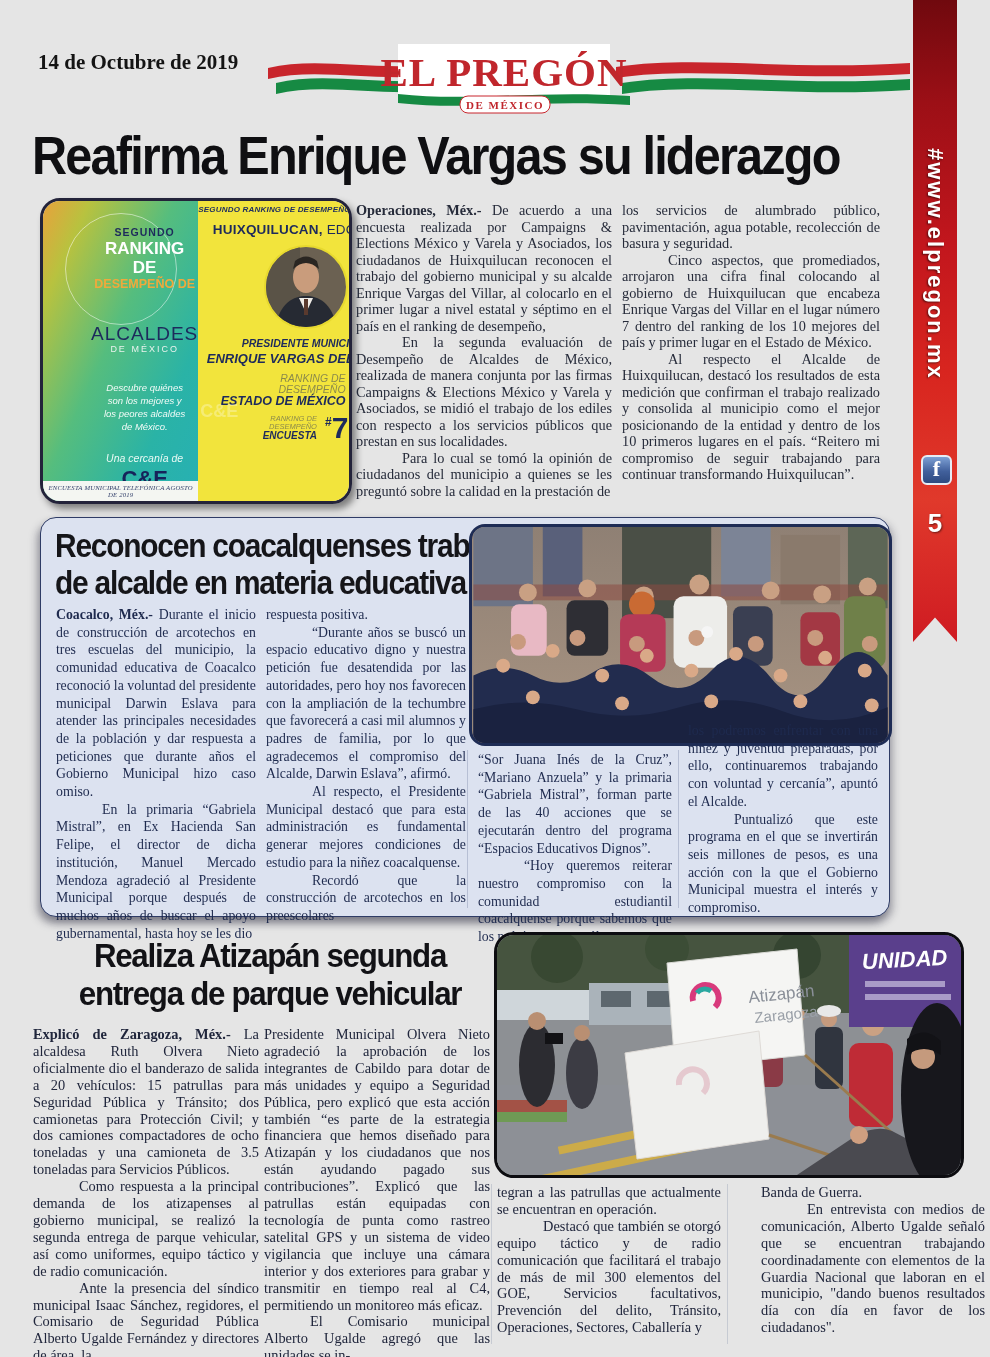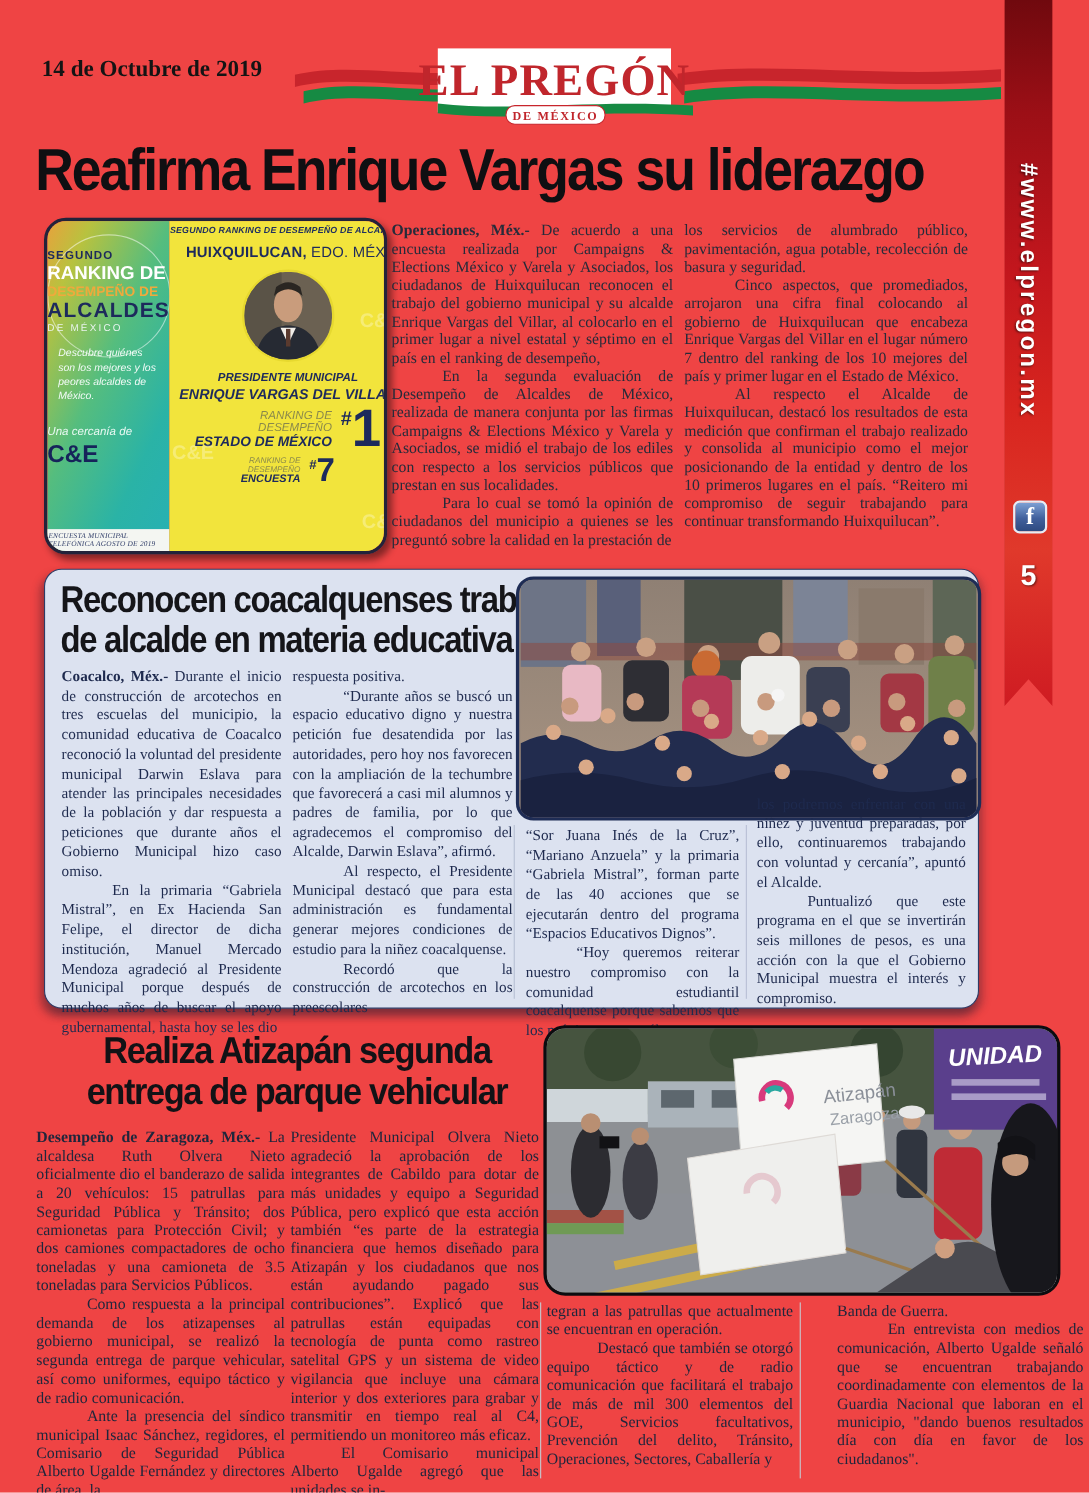--- a/index.html
+++ b/index.html
@@ -1,16 +1,16 @@
 <!DOCTYPE html>
 <html><head>
 <meta charset="utf-8">
 <style>
   html,body{margin:0;padding:0;background:#ffffff;}
-  .page{position:relative;width:990px;height:1357px;background:#ef4444;overflow:hidden;
+  .page{position:relative;width:990px;height:1357px;background:#e5e5e5;overflow:hidden;
         font-family:"Liberation Serif",serif;}
 
   
   .date{position:absolute;left:38px;top:50px;font-size:21px;font-weight:bold;color:#141414;}
   .masthead{position:absolute;left:268px;top:42px;width:642px;height:82px;}
 
   
   .ribbon{position:absolute;left:913px;top:0;width:44px;height:642px;
           background:linear-gradient(180deg,#70090e 0%,#9c0f16 16%,#c2161d 38%,#d8251f 58%,#e0392b 78%,#cf1b22 100%);
           clip-path:polygon(0 0,100% 0,100% 100%,50% 96.2%,0 100%);
@@ -27,31 +27,31 @@
           text-shadow:1px 1px 2px rgba(0,0,0,.5);}
 
   
   .h1{position:absolute;left:32px;top:124px;width:960px;white-space:nowrap;
       font-family:"Liberation Sans",sans-serif;font-weight:700;font-size:54px;
       letter-spacing:-2px;color:#0f0f12;transform:scaleX(.9);transform-origin:left top;}
 
   
   .card{position:absolute;left:40px;top:198px;width:306px;height:300px;border-radius:20px;
         overflow:hidden;border:3px solid #23233a;box-shadow:4px 5px 7px rgba(0,0,0,.45);display:flex;}
-  .card-left{width:41%;position:relative;color:#fff;text-align:left;
-             background:linear-gradient(115deg,#e8a23c 0%,#b8c23f 16%,#55bd7e 45%,#2ab3a6 75%,#27b0b4 100%);}
+  .card-left{width:41%;position:relative;color:#fff;text-align:center;
+             background:linear-gradient(115deg,#e8a23c 0%,#b8c23f 16%,#55bd7e 45%,#2ab3a6 75%,#27b0b4 100%);padding-left:48px;}
   .cl-circle{position:absolute;left:50%;top:12px;transform:translateX(-50%);width:110px;height:110px;
              border:1px solid rgba(255,255,255,.5);border-radius:50%;}
   .cl-stack{position:relative;padding-top:26px;line-height:1.12;font-family:"Liberation Sans",sans-serif;}
   .cl-kicker{font-weight:bold;font-size:10.5px;color:#1d2a5c;letter-spacing:1px;}
   .cl-l1{font-weight:bold;font-size:17px;color:#ffffff;}
   .cl-l2{font-weight:bold;font-size:12.5px;color:#f0a93c;}
-  .cl-l3{font-weight:bold;font-size:19px;color:#1d2a5c;letter-spacing:1px;}
+  .cl-l3{font-weight:normal;font-size:19px;color:#1d2a5c;letter-spacing:1px;margin-top:32px;}
   .cl-l4{font-size:9px;color:#e9f3ee;letter-spacing:2px;}
-  .cl-tagline{margin-top:13px;font-style:italic;font-size:9.5px;line-height:1.35;padding:0 10px;color:#f2fbf7;}
+  .cl-tagline{margin-top:28px;font-style:italic;font-size:9.5px;line-height:1.35;padding:0 10px;color:#f2fbf7;}
   .cl-measure{margin-top:20px;font-style:italic;font-size:10.5px;color:#eafaf4;}
   .cl-brand{font-family:"Liberation Sans",sans-serif;font-weight:bold;font-size:22px;color:#16235a;margin-top:2px;}
   .cl-footer{position:absolute;bottom:0;left:0;right:0;background:#f4f6f2;color:#33406b;
              font-size:6.7px;padding:3px 1px;letter-spacing:.2px;font-style:italic;}
   .card-right{flex:1;position:relative;background:#f2e43c;text-align:center;color:#1d2a5c;
               font-family:"Liberation Sans",sans-serif;}
   .cr-banner{font-weight:bold;font-style:italic;font-size:8px;color:#203060;white-space:nowrap;
              overflow:hidden;text-align:right;padding:4px 1px 0 0;letter-spacing:.2px;}
   .cr-loc{margin-top:8px;font-size:13.5px;letter-spacing:.2px;}
   .cr-loc b{font-weight:bold;}
@@ -337,21 +337,21 @@
       <line x1="272" y1="200" x2="356" y2="228" stroke="#9a7b4e" stroke-width="3"></line>
       <path d="M300,240 L360,200 Q380,190 395,196 L464,232 L464,240 Z" fill="#4a4a50"></path>
       <circle cx="362" cy="200" r="9" fill="#cf9f80"></circle>
       <ellipse cx="440" cy="160" rx="36" ry="92" fill="#17171c"></ellipse>
       <circle cx="426" cy="122" r="12" fill="#c59a7d"></circle>
       <path d="M410,104 q18,-14 34,2 l0,14 q-17,-12 -34,0 Z" fill="#121216"></path>
     </svg>
   </div>
 
   <div class="col a3t" style="left:33px;top:1026px;width:226px;">
-    <p class="jp"><b class="lead">Desempeño de Zaragoza, Méx.- </b><span>La alcaldesa Ruth Olvera Nieto oficialmente dio el banderazo de salida a 20 vehículos: 15 patrullas para Seguridad Pública y Tránsito; dos camionetas para Protección Civil; y dos camiones compactadores de ocho toneladas y una camioneta de 3.5 toneladas para Servicios Públicos.</span></p>
+    <p class="jp"><b class="lead">Explicó de Zaragoza, Méx.- </b><span>La alcaldesa Ruth Olvera Nieto oficialmente dio el banderazo de salida a 20 vehículos: 15 patrullas para Seguridad Pública y Tránsito; dos camionetas para Protección Civil; y dos camiones compactadores de ocho toneladas y una camioneta de 3.5 toneladas para Servicios Públicos.</span></p>
     <p class="jp ind">Como respuesta a la principal demanda de los atizapenses al gobierno municipal, se realizó la segunda entrega de parque vehicular, así como uniformes, equipo táctico y de radio comunicación.</p>
     <p class="jp ind">Ante la presencia del síndico municipal Isaac Sánchez, regidores, el Comisario de Seguridad Pública Alberto Ugalde Fernández y directores de área, la</p>
   </div>
   <div class="col a3t" style="left:264px;top:1026px;width:226px;">
     <p class="jp">Presidente Municipal Olvera Nieto agradeció la aprobación de los integrantes de Cabildo para dotar de más unidades y equipo a Seguridad Pública, pero explicó que esta acción también “es parte de la estrategia financiera que hemos diseñado para Atizapán y los ciudadanos que nos están ayudando pagado sus contribuciones”. Explicó que las patrullas están equipadas con tecnología de punta como rastreo satelital GPS y un sistema de video vigilancia que incluye una cámara interior y dos exteriores para grabar y transmitir en tiempo real al C4, permitiendo un monitoreo más eficaz.</p>
     <p class="jp ind">El Comisario municipal Alberto Ugalde agregó que las unidades se in-</p>
   </div>
   <div class="col a3t" style="left:497px;top:1184px;width:224px;">
     <p class="jp">tegran a las patrullas que actualmente se encuentran en operación.</p>
     <p class="jp ind">Destacó que también se otorgó equipo táctico y de radio comunicación que facilitará el trabajo de más de mil 300 elementos del GOE, Servicios facultativos, Prevención del delito, Tránsito, Operaciones, Sectores, Caballería y</p>

